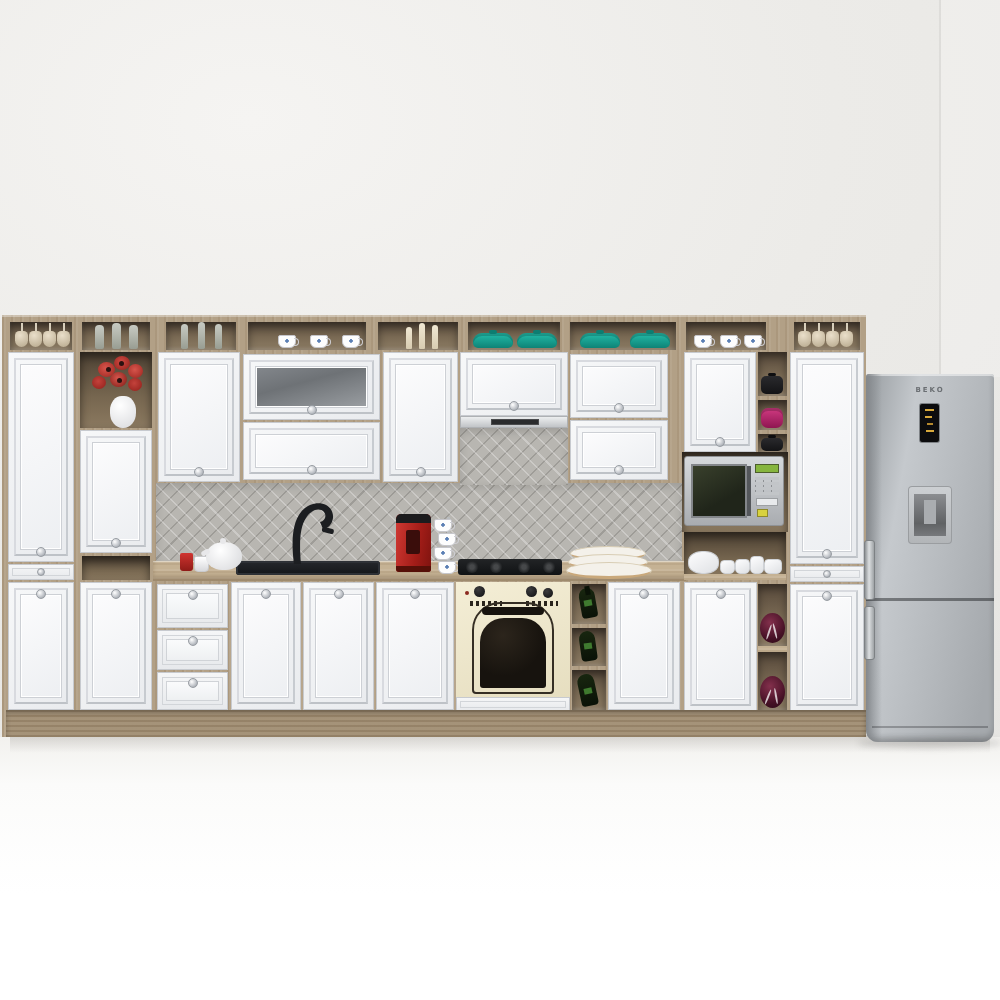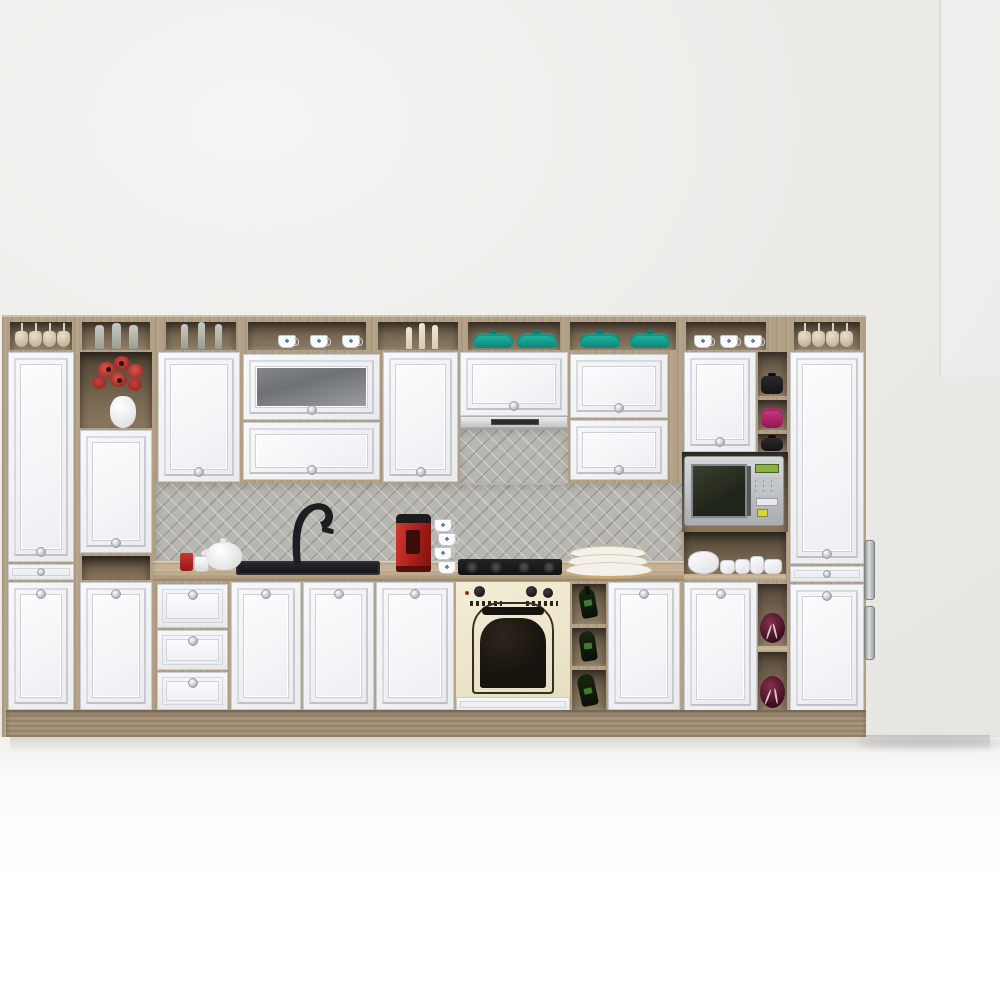--- a/index.html
+++ b/index.html
@@ -334,17 +334,33 @@
     </div>
   <div class="abs drawer thin" style="left:790px;top:566px;width:74px;height:16px">
       <i class="knob kc" style="width:6px;height:6px"></i>
     </div>
   <div class="abs door" style="left:790px;top:584px;width:74px;height:128px">
       <i class="knob kt"></i>
     </div>
 
   <div class="abs toek" style="left:6px;top:710px;width:860px;height:27px"></div>
 
+  <div class="abs" style="left:866px;top:374px;width:128px;height:368px;border-radius:3px 3px 12px 12px;background:linear-gradient(100deg,#989da1,#c5c9cd 28%,#b6babe 58%,#a5a9ad 90%);box-shadow:inset 0 2px 0 rgba(255,255,255,.5), inset 0 -4px 6px rgba(0,0,0,.18)">
+    <i class="abs" style="left:0;top:0;width:16px;height:368px;border-radius:3px 0 0 12px;background:linear-gradient(90deg,#84888c,rgba(0,0,0,0))"></i>
+    <div class="abs" style="left:0;top:12px;width:128px;text-align:center;font-size:7px;font-weight:bold;letter-spacing:2px;color:#6b6f73">BEKO</div>
+    <div class="abs" style="left:54px;top:30px;width:19px;height:38px;border-radius:2px;background:#0c0c0e;box-shadow:0 0 0 1px #7e8286">
+      <i class="abs" style="left:5px;top:5px;width:9px;height:2px;background:#d8a93c"></i>
+      <i class="abs" style="left:5px;top:12px;width:7px;height:2px;background:#d8a93c"></i>
+      <i class="abs" style="left:7px;top:19px;width:6px;height:2px;background:#b5882d"></i>
+      <i class="abs" style="left:6px;top:26px;width:8px;height:2px;background:#d8a93c"></i>
+    </div>
+    <div class="abs" style="left:42px;top:112px;width:44px;height:58px;border-radius:4px;background:linear-gradient(#cdd0d3,#b2b5b8);box-shadow:inset 0 0 0 1px #9a9da0">
+      <i class="abs" style="left:6px;top:8px;width:32px;height:42px;background:linear-gradient(#8b8d90,#606264 70%,#77797c)"></i>
+      <i class="abs" style="left:16px;top:14px;width:12px;height:24px;background:#aaadb0"></i>
+    </div>
+    <i class="abs" style="left:0;top:224px;width:128px;height:3px;background:rgba(20,22,24,.45)"></i>
+    <i class="abs" style="left:6px;top:352px;width:116px;height:2px;background:rgba(20,22,24,.28)"></i>
+  </div>
   <div class="abs" style="left:864px;top:540px;width:11px;height:60px;border-radius:3px;background:linear-gradient(90deg,#8f9396,#dcdfe1 45%,#9ea2a5);border:1px solid #7d8184;box-sizing:border-box"></div>
   <div class="abs" style="left:864px;top:606px;width:11px;height:54px;border-radius:3px;background:linear-gradient(90deg,#8f9396,#dcdfe1 45%,#9ea2a5);border:1px solid #7d8184;box-sizing:border-box"></div>
   <div class="abs" style="left:858px;top:738px;width:144px;height:10px;border-radius:50%;background:rgba(40,40,40,.16);filter:blur(3px)"></div>
 
 </div>
 
 </body></html>

